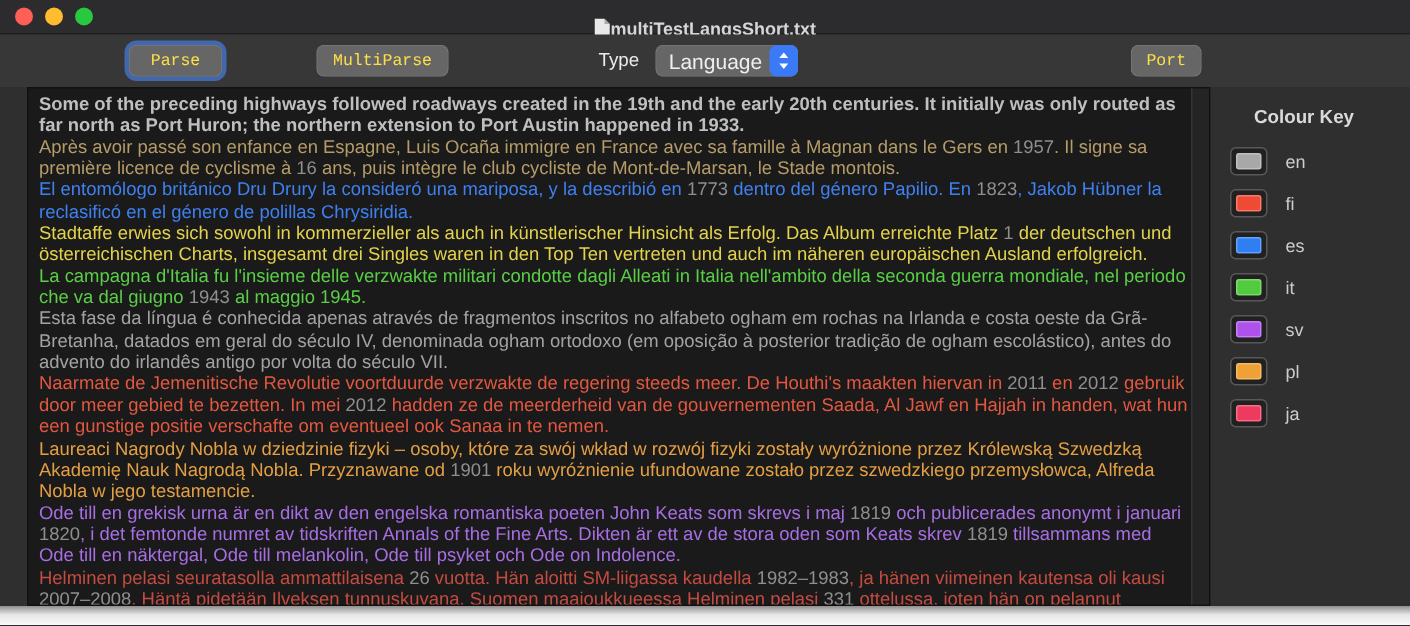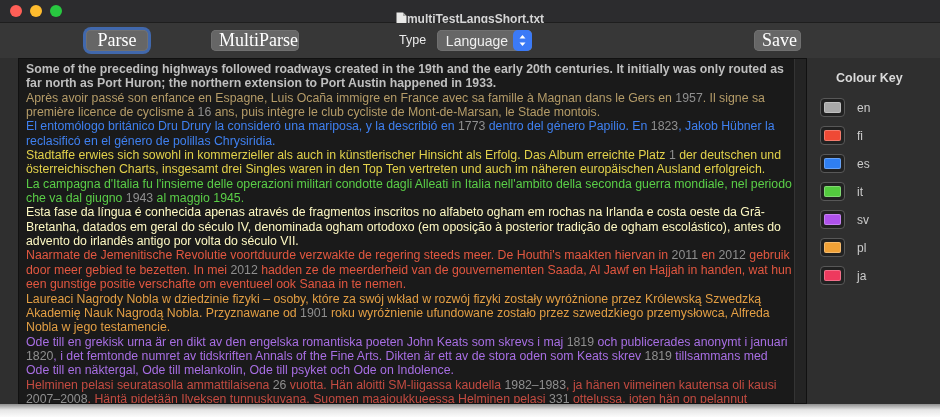--- a/index.html
+++ b/index.html
@@ -13,21 +13,21 @@
   .tl{width:12px;height:12px;border-radius:50%;display:inline-block;}
   .tl.red{background:#ff5f57;}
   .tl.yellow{background:#febc2e;}
   .tl.green{background:#28c840;}
   .title-wrap{display:flex;align-items:center;gap:0;color:#d6d6d6;font-size:12px;font-weight:700;margin-top:15px;}
   .doc-icon svg{display:block;}
 
   
   .toolbar{position:relative;height:35px;background:#373737;border-bottom:1px solid #262626;}
   .tb-btn{position:absolute;top:7px;height:21px;background:#666666;border:none;border-radius:5px;
-          color:#ffffff;font-size:18px;font-family:Liberation Serif, serif;
+          color:#fde047;font-size:11px;font-family:Liberation Mono, monospace;
           box-shadow:inset 0 0 0 0.5px #7a7a7a;padding:0 8px;}
   .tb-btn.parse{left:86px;width:62px;box-shadow:inset 0 0 0 0.5px #7a7a7a,0 0 0 3px rgba(70,130,235,.65);}
   .tb-btn.multiparse{left:211px;width:88px;}
   .tb-btn.save{left:754px;width:47px;}
   .type-label{position:absolute;left:399px;top:10px;color:#ebebeb;font-size:12.5px;}
   .popup{position:absolute;left:437px;top:7px;width:95px;height:21px;background:#666666;border-radius:5px;
          box-shadow:inset 0 0 0 0.5px #7a7a7a;display:flex;align-items:center;}
   .popup-value{flex:1;text-align:center;color:#efefef;font-size:14px;padding-left:4px;}
   .popup-arrows{width:19px;height:21px;background:#3b7af7;border-radius:5px;display:flex;align-items:center;justify-content:center;}
 
@@ -81,32 +81,32 @@
     <span class="type-label">Type</span>
     <div class="popup">
       <span class="popup-value">Language</span>
       <span class="popup-arrows">
         <svg width="9" height="13" viewBox="0 0 9 13">
           <path d="M4.5 1 L7.5 4.6 H1.5 Z" fill="#ffffff"></path>
           <path d="M4.5 12 L1.5 8.4 H7.5 Z" fill="#ffffff"></path>
         </svg>
       </span>
     </div>
-    <button class="tb-btn save">Save</button>
+    <button class="tb-btn save">Port</button>
   </div>
 
   <div class="content">
     <div class="texteditor">
       <div class="text-content" id="paragraphs">
           <div class="para"><span style="color: rgb(191, 191, 191); font-weight: bold;">Some of the preceding highways followed roadways created in the 19th and the early 20th centuries. It initially was only routed as far north as Port Huron; the northern extension to Port Austin happened in 1933.</span></div>
           <div class="para"><span style="color: rgb(181, 156, 104);">Après avoir passé son enfance en Espagne, Luis Ocaña immigre en France avec sa famille à Magnan dans le Gers en </span><span style="color: rgb(143, 143, 143);">1957</span><span style="color: rgb(181, 156, 104);">. Il signe sa première licence de cyclisme à </span><span style="color: rgb(143, 143, 143);">16</span><span style="color: rgb(181, 156, 104);"> ans, puis intègre le club cycliste de Mont-de-Marsan, le Stade montois.</span></div>
           <div class="para"><span style="color: rgb(63, 128, 240);">El entomólogo británico Dru Drury la consideró una mariposa, y la describió en </span><span style="color: rgb(143, 143, 143);">1773</span><span style="color: rgb(63, 128, 240);"> dentro del género Papilio. En </span><span style="color: rgb(143, 143, 143);">1823</span><span style="color: rgb(63, 128, 240);">, Jakob Hübner la reclasificó en el género de polillas Chrysiridia.</span></div>
           <div class="para"><span style="color: rgb(227, 210, 75);">Stadtaffe erwies sich sowohl in kommerzieller als auch in künstlerischer Hinsicht als Erfolg. Das Album erreichte Platz </span><span style="color: rgb(143, 143, 143);">1</span><span style="color: rgb(227, 210, 75);"> der deutschen und österreichischen Charts, insgesamt drei Singles waren in den Top Ten vertreten und auch im näheren europäischen Ausland erfolgreich.</span></div>
-          <div class="para"><span style="color: rgb(90, 206, 71);">La campagna d'Italia fu l'insieme delle operazioni militari condotte dagli Alleati in Italia nell'ambito della seconda guerra mondiale, nel periodo che va dal giugno </span><span style="color: rgb(143, 143, 143);">1943</span><span style="color: rgb(90, 206, 71);"> al maggio 1945.</span></div>
-          <div class="para"><span style="color: #fef9c3;">Esta fase da língua é conhecida apenas através de fragmentos inscritos no alfabeto ogham em rochas na Irlanda e costa oeste da Grã-Bretanha, datados em geral do século IV, denominada ogham ortodoxo (em oposição à posterior tradição de ogham escolástico), antes do advento do irlandês antigo por volta do século VII.</span></div>
+          <div class="para"><span style="color: rgb(90, 206, 71);">La campagna d'Italia fu l'insieme delle verzwakte militari condotte dagli Alleati in Italia nell'ambito della seconda guerra mondiale, nel periodo che va dal giugno </span><span style="color: rgb(143, 143, 143);">1943</span><span style="color: rgb(90, 206, 71);"> al maggio 1945.</span></div>
+          <div class="para"><span style="color: #a3a3a3;">Esta fase da língua é conhecida apenas através de fragmentos inscritos no alfabeto ogham em rochas na Irlanda e costa oeste da Grã-Bretanha, datados em geral do século IV, denominada ogham ortodoxo (em oposição à posterior tradição de ogham escolástico), antes do advento do irlandês antigo por volta do século VII.</span></div>
           <div class="para"><span style="color: rgb(226, 87, 64);">Naarmate de Jemenitische Revolutie voortduurde verzwakte de regering steeds meer. De Houthi's maakten hiervan in </span><span style="color: rgb(143, 143, 143);">2011</span><span style="color: rgb(226, 87, 64);"> en </span><span style="color: rgb(143, 143, 143);">2012</span><span style="color: rgb(226, 87, 64);"> gebruik door meer gebied te bezetten. In mei </span><span style="color: rgb(143, 143, 143);">2012</span><span style="color: rgb(226, 87, 64);"> hadden ze de meerderheid van de gouvernementen Saada, Al Jawf en Hajjah in handen, wat hun een gunstige positie verschafte om eventueel ook Sanaa in te nemen.</span></div>
           <div class="para"><span style="color: rgb(227, 159, 68);">Laureaci Nagrody Nobla w dziedzinie fizyki – osoby, które za swój wkład w rozwój fizyki zostały wyróżnione przez Królewską Szwedzką Akademię Nauk Nagrodą Nobla. Przyznawane od </span><span style="color: rgb(143, 143, 143);">1901</span><span style="color: rgb(227, 159, 68);"> roku wyróżnienie ufundowane zostało przez szwedzkiego przemysłowca, Alfreda Nobla w jego testamencie.</span></div>
           <div class="para"><span style="color: rgb(167, 110, 227);">Ode till en grekisk urna är en dikt av den engelska romantiska poeten John Keats som skrevs i maj </span><span style="color: rgb(143, 143, 143);">1819</span><span style="color: rgb(167, 110, 227);"> och publicerades anonymt i januari </span><span style="color: rgb(143, 143, 143);">1820</span><span style="color: rgb(167, 110, 227);">, i det femtonde numret av tidskriften Annals of the Fine Arts. Dikten är ett av de stora oden som Keats skrev </span><span style="color: rgb(143, 143, 143);">1819</span><span style="color: rgb(167, 110, 227);"> tillsammans med Ode till en näktergal, Ode till melankolin, Ode till psyket och Ode on Indolence.</span></div>
           <div class="para"><span style="color: rgb(196, 75, 65);">Helminen pelasi seuratasolla ammattilaisena </span><span style="color: rgb(143, 143, 143);">26</span><span style="color: rgb(196, 75, 65);"> vuotta. Hän aloitti SM-liigassa kaudella </span><span style="color: rgb(143, 143, 143);">1982–1983</span><span style="color: rgb(196, 75, 65);">, ja hänen viimeinen kautensa oli kausi </span><span style="color: rgb(143, 143, 143);">2007–2008</span><span style="color: rgb(196, 75, 65);">. Häntä pidetään Ilveksen tunnuskuvana. Suomen maajoukkueessa Helminen pelasi </span><span style="color: rgb(143, 143, 143);">331</span><span style="color: rgb(196, 75, 65);"> ottelussa, joten hän on pelannut enemmän maaotteluja kuin kukaan toinen jääkiekkoilija maailmassa.</span></div>
         </div>
       <div class="vscrollbar"></div>
     </div>
     <div class="sidepanel">
       <div class="panel-title">Colour Key</div>
       <div class="key-list" id="colour-key-list">

